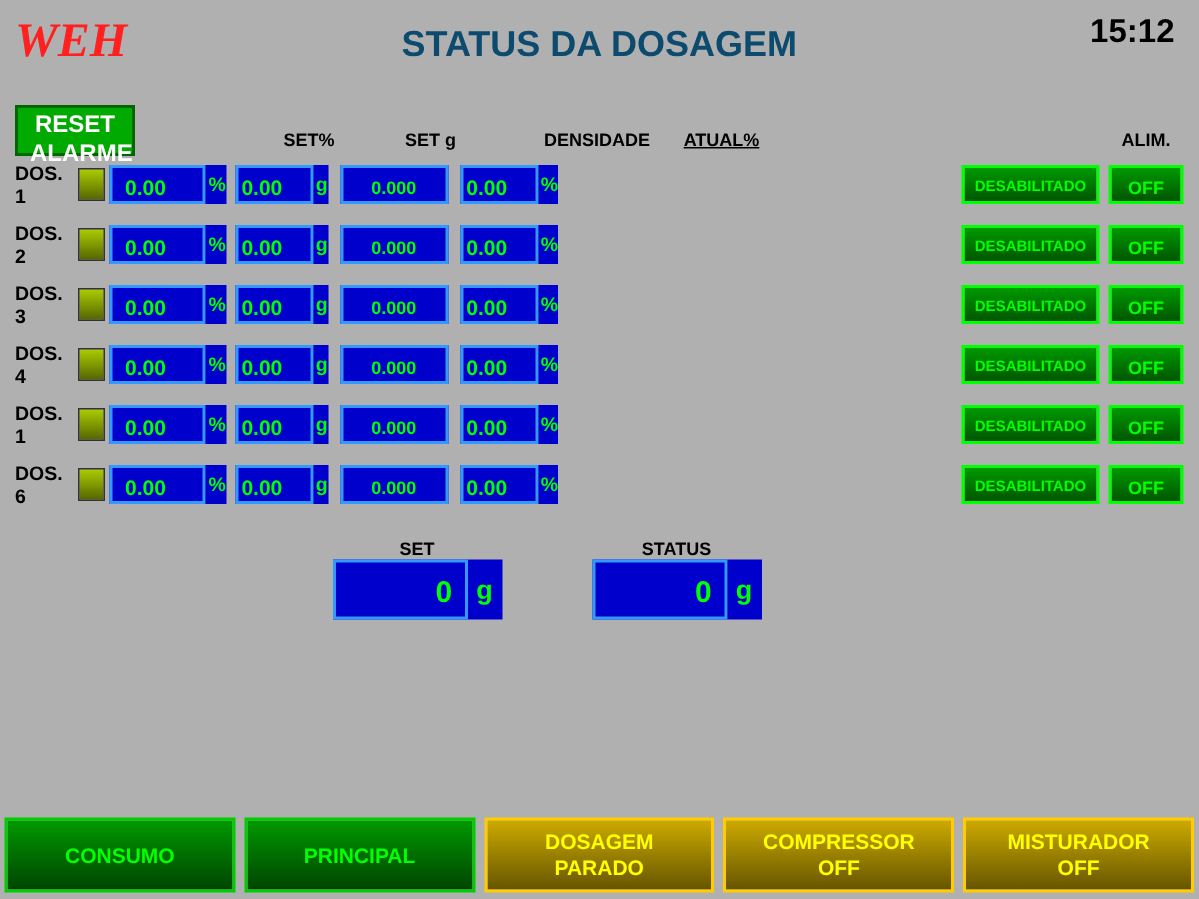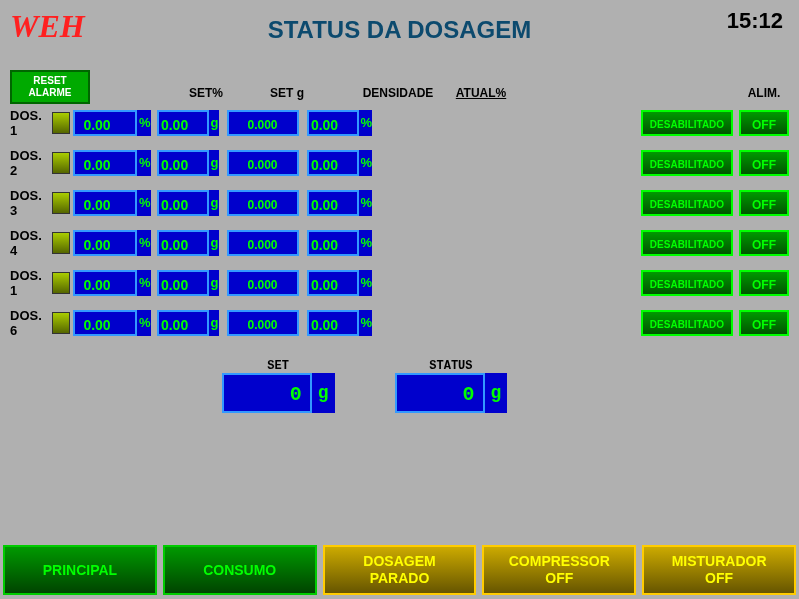--- a/index.html
+++ b/index.html
@@ -40,21 +40,21 @@
       right: 16px;
       top: 8px;
       font-size: 22px;
       font-weight: bold;
       color: #000;
     }
     .reset-btn {
       background: #00aa00;
       color: #fff;
       border: 2px solid #006600;
-      font-size: 10px;
+      font-size: 16px;
       font-weight: bold;
       padding: 2px 8px;
       cursor: pointer;
       width: 80px;
       height: 34px;
       text-align: center;
       line-height: 1.2;
     }
     .col-header {
       font-size: 12px;
@@ -332,36 +332,36 @@
     <span class="density-field">0.000</span>
     <span style="width:8px;display:inline-block;"></span>
     <span class="blue-field" style="width:52px;">0.00</span>
       <span class="unit-label">%</span>
     <span style="flex:1;display:inline-block;"></span>
     <button class="desab-btn">DESABILITADO</button>
     <button class="off-btn">OFF</button>
   </div>
   </div>
 
-<div style="display:flex; justify-content:center; margin-top:17px; margin-right:60px; gap:60px; align-items:flex-end; padding-right:10px;font-family:Liberation Mono, monospace;">
+<div style="display:flex; justify-content:center; margin-top:17px; margin-right:60px; gap:60px; align-items:flex-end; padding-right:10px;">
   <div style="display:flex; flex-direction:column; align-items:center;">
     <div class="set-atual-label">SET</div>
     <div class="large-field-wrap">
       <div class="large-blue-field">0</div>
         <span class="large-unit">g</span>
     </div>
   </div>
   <div style="display:flex; flex-direction:column; align-items:center;">
     <div class="set-atual-label">STATUS</div>
     <div class="large-field-wrap">
       <div class="large-blue-field">0</div>
         <span class="large-unit">g</span>
     </div>
   </div>
 </div>
 
 <div class="footer-bar">
+  <button class="footer-btn">CONSUMO</button>
   <button class="footer-btn">PRINCIPAL</button>
-  <button class="footer-btn">CONSUMO</button>
   <button class="footer-btn active">DOSAGEM<br>PARADO</button>
   <button class="footer-btn active">COMPRESSOR<br>OFF</button>
   <button class="footer-btn active">MISTURADOR<br>OFF</button>
 </div>
 
 </body></html>

